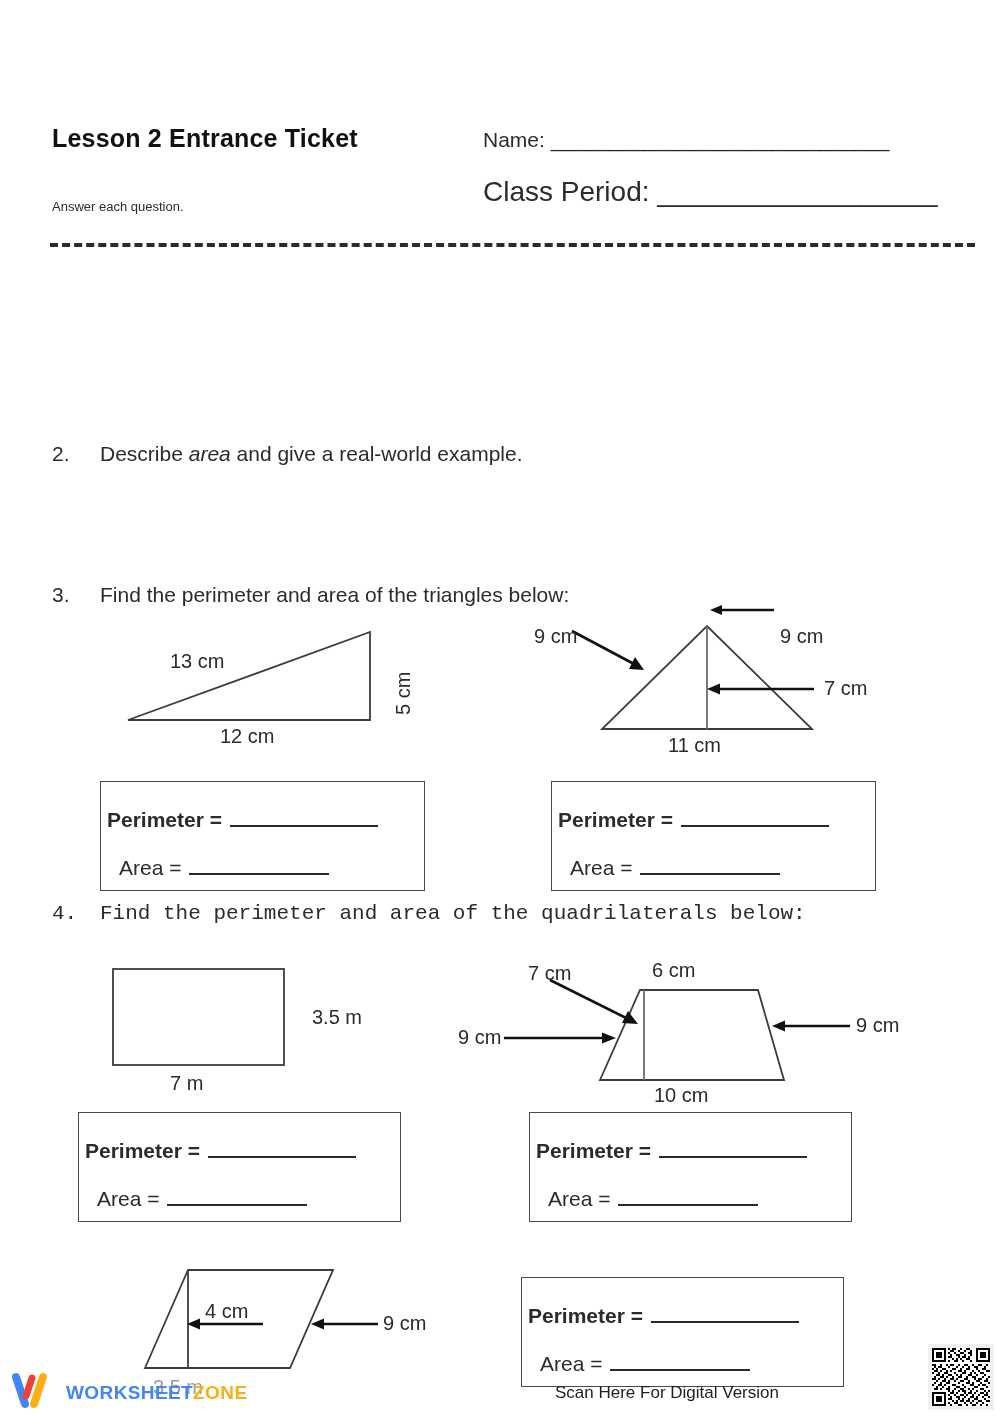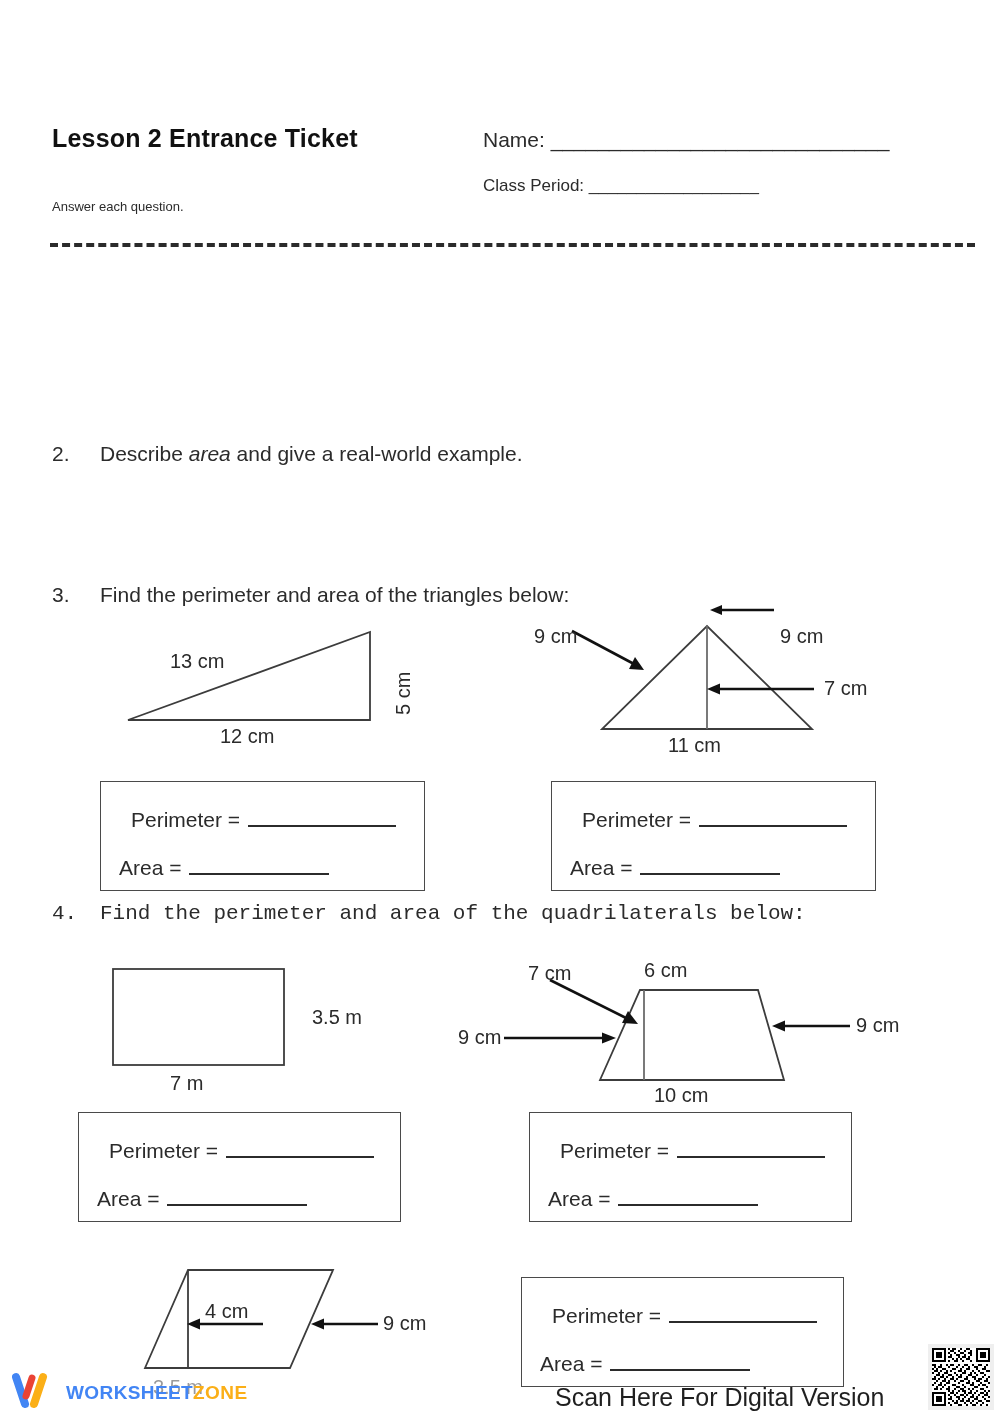--- a/index.html
+++ b/index.html
@@ -24,21 +24,21 @@
   .subtitle {
     position: absolute; left: 52px; top: 199px;
     font-size: 13px; color: #2b2b2b;
   }
   .name-line {
     position: absolute; left: 483px; top: 128px;
     font-size: 21px; color: #2b2b2b; white-space: nowrap;
   }
   .class-line {
     position: absolute; left: 483px; top: 176px;
-    font-size: 17px; color: #2b2b2b; white-space: nowrap;
+    font-size: 28px; color: #2b2b2b; white-space: nowrap;
   }
 
   .divider {
     position: absolute; left: 50px; top: 243px; width: 925px; height: 0;
     border-top: 4px dashed #2b2b2b;
   }
 
   
   .q { position: absolute; font-size: 21px; color: #2b2b2b; white-space: nowrap; }
   .q .num { display: inline-block; width: 48px; }
@@ -50,21 +50,21 @@
 
   
   .ans-box {
     position: absolute;
     border: 1.6px solid #4a4a4a;
     background: #fff;
   }
   .ans-box .row {
     position: absolute; font-size: 21px; color: #2b2b2b; white-space: nowrap;
   }
-  .ans-box .r1 { left: 30px; top: 26px; }
+  .ans-box .r1 { left: 6px; top: 26px; font-weight: bold; }
   .ans-box .r2 { left: 18px; top: 74px; }
   .blank {
     display: inline-block; border-bottom: 2px solid #2b2b2b;
     width: 148px; height: 15px; margin-left: 8px;
   }
   .blank.short { width: 140px; }
 
   
   .fig { position: absolute; }
   .fig svg { display: block; overflow: visible; }
@@ -81,21 +81,21 @@
     display: flex; align-items: center; gap: 10px;
   }
   .wm-text {
     font-size: 19px; font-weight: bold; letter-spacing: .4px;
   }
   .wm-text .b { color: #4285f4; }
   .wm-text .y { color: #fbaf17; }
 
   .scan {
     position: absolute; left: 555px; top: 1383px;
-    font-size: 25px; color: #1f1f1f; white-space: nowrap;
+    font-size: 17px; color: #1f1f1f; white-space: nowrap;
   }
   .qr {
     position: absolute; left: 928px; top: 1344px;
     width: 66px; height: 66px; background: #efefef; padding: 4px;
   }
 </style>
 </head>
 <body>
 
 <div class="page">
@@ -181,21 +181,21 @@
 
       <line x1="-48" y1="-8" x2="28" y2="30" stroke="#111" stroke-width="2.6"></line>
       <polygon points="40,36 24,35 30,23" fill="#111"></polygon>
 
       <line x1="-94" y1="50" x2="5" y2="50" stroke="#111" stroke-width="2.6"></line>
       <polygon points="18,50 4,44.5 4,55.5" fill="#111"></polygon>
 
       <line x1="252" y1="38" x2="186" y2="38" stroke="#111" stroke-width="2.6"></line>
       <polygon points="174,38 187,32.5 187,43.5" fill="#111"></polygon>
     </svg>
-    <div class="lbl" style="left:46px; top:-29px;text-align:right;">6 cm</div>
+    <div class="lbl" style="left:54px; top:-29px;text-align:right;">6 cm</div>
     <div class="lbl" style="left:-70px; top:-26px;">7 cm</div>
     <div class="lbl" style="left:-140px; top:38px;">9 cm</div>
     <div class="lbl" style="left:258px; top:26px;">9 cm</div>
     <div class="lbl" style="left:56px; top:96px;">10 cm</div>
   </div>
 
   <div class="ans-box" style="left:78px; top:1112px; width:323px; height:110px;">
     <div class="row r1">
       <span>Perimeter =</span><span class="blank"></span>
     </div>

